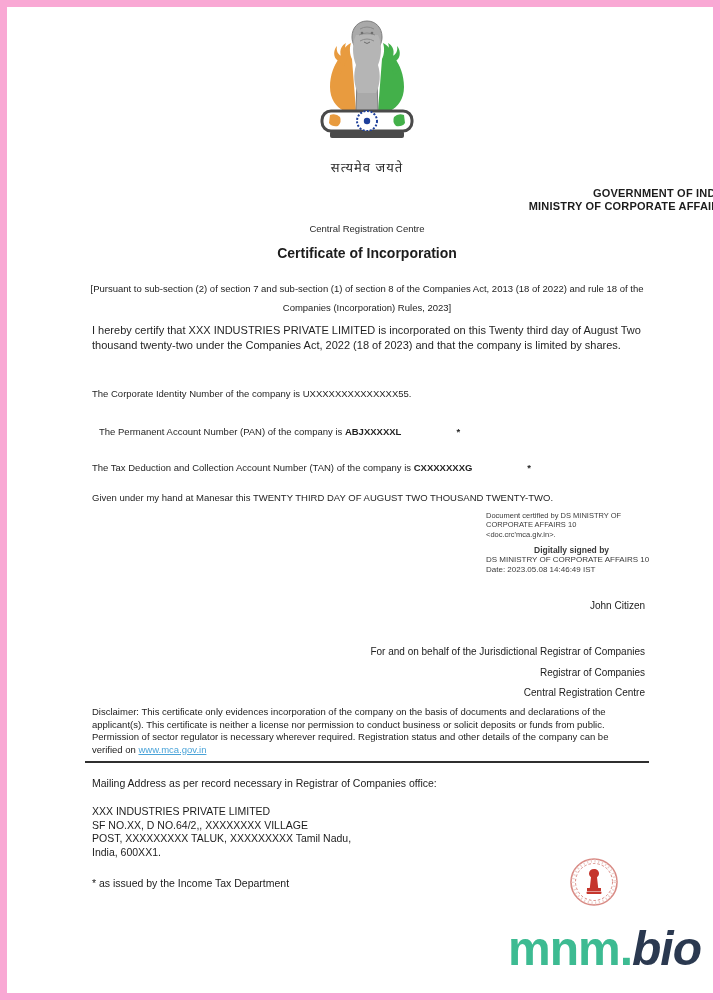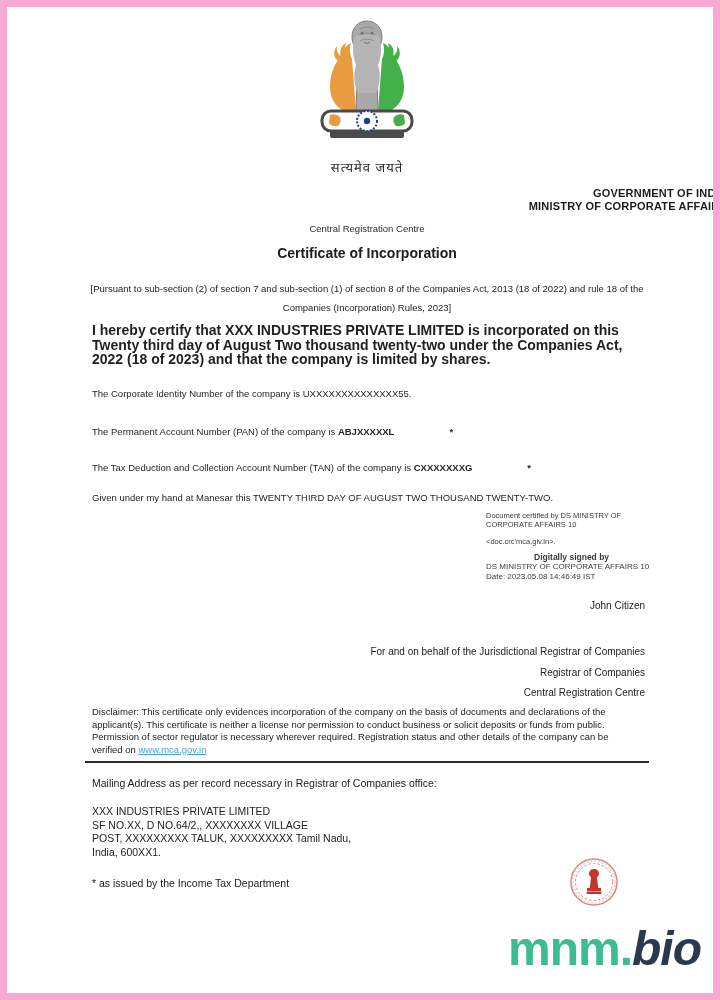--- a/index.html
+++ b/index.html
@@ -19,32 +19,32 @@
   
   .gov-lines { position: absolute; top: 180px; left: 0; width: 720px; text-align: right;
                font-weight: bold; font-size: 11px; line-height: 13px; letter-spacing: .2px; }
   .crc { position: absolute; top: 216px; left: 0; width: 720px; text-align: center; font-size: 9.5px; color: #2a2a2a; }
   .cert-title { position: absolute; top: 238px; left: 0; width: 720px; text-align: center;
                 font-weight: bold; font-size: 14px; }
   .pursuant { position: absolute; top: 272px; left: 80px; width: 560px; text-align: center;
               font-size: 9.5px; line-height: 19px; color: #222; }
   
   .content { position: absolute; left: 85px; width: 552px; color: #1f1f1f; }
-  .certify { top: 316px; font-size: 14px; line-height: 14.5px; font-weight: bold; }
+  .certify { top: 316px; font-size: 11px; line-height: 14.5px; }
   .info-line { font-size: 9.5px; }
   .cin { top: 381px; }
-  .pan { top: 419px; }
+  .pan { top: 419px; margin-left: 7px; }
   .tan { top: 455px; }
   .given { top: 485px; font-size: 9.5px; }
   .bold-val { font-weight: bold; }
   .asterisk { display: inline-block; margin-left: 55px; font-weight: bold; }
   
   .sig-block { position: absolute; left: 479px; top: 504px; width: 165px; color: #3a3a3a; }
   .sig-small { font-size: 7.5px; line-height: 9px; }
-  .sig-email { font-size: 7.5px; line-height: 9px; margin-top: 8px; }
+  .sig-email { font-size: 7.5px; line-height: 9px; margin-top: 1px; }
   .sig-big { font-size: 8.5px; line-height: 10px; margin-top: 6px; font-weight: bold; padding-left: 48px; }
   .sig-med { font-size: 8px; line-height: 10px; }
   
   .officer { position: absolute; left: 200px; width: 438px; text-align: right; font-size: 10px; color: #222; }
   .o1 { top: 593px; } .o2 { top: 617px; } .o3 { top: 639px; } .o4 { top: 660px; } .o5 { top: 680px; }
   
   .disclaimer { position: absolute; left: 85px; top: 699px; width: 548px;
                 font-size: 9.5px; line-height: 12.5px; color: #222; }
   .mca-link { color: #4aa3d8; text-decoration: underline; cursor: pointer; }
   .rule { position: absolute; left: 78px; top: 754px; width: 564px; height: 0;

